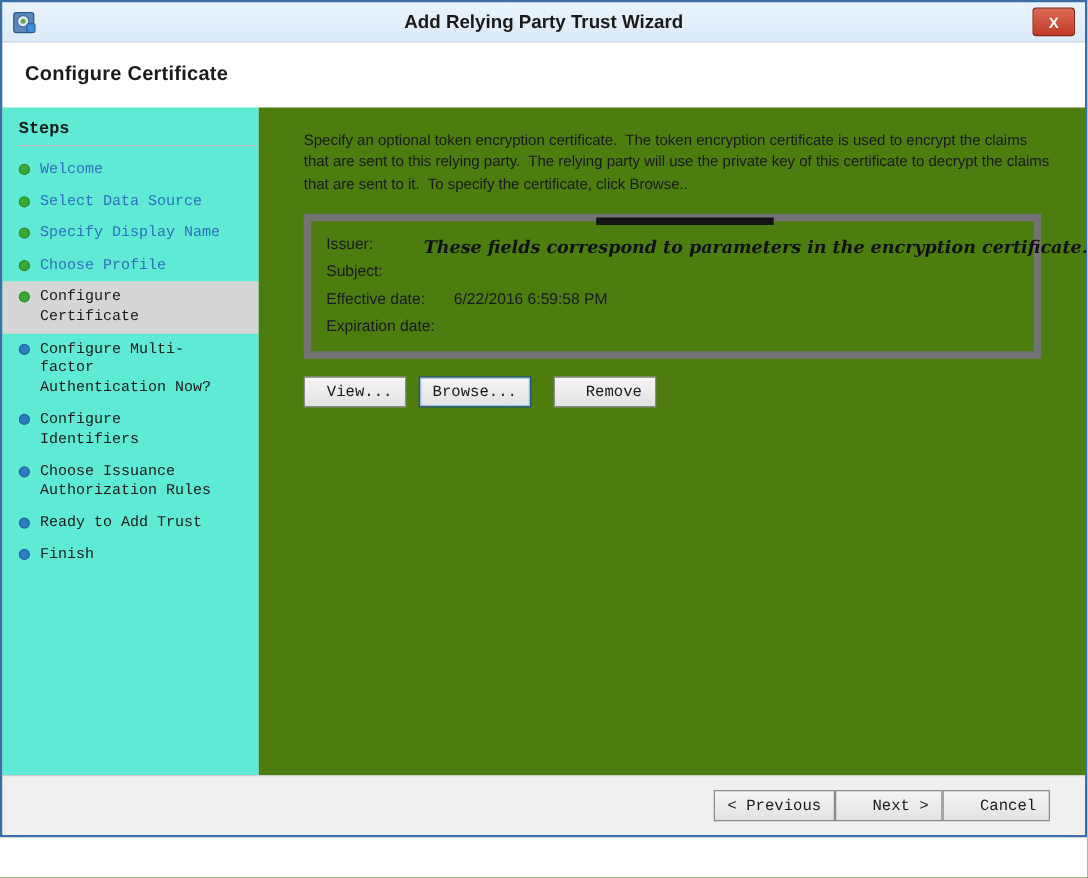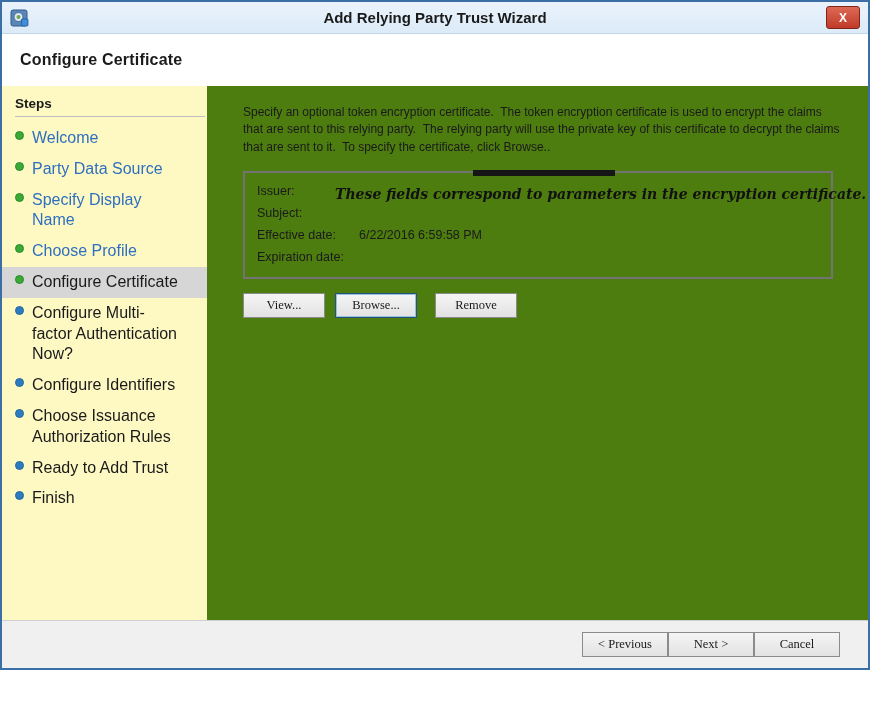--- a/index.html
+++ b/index.html
@@ -44,54 +44,54 @@
     display:flex; align-items:center; padding-left:18px;
   }
   .page-header h1 {
     margin:0; font-size:16px; font-weight:bold;
     color:#1b1b1b; letter-spacing:0.2px;
   }
 
   
   .content { flex:1; display:flex; min-height:0; }
 
-  .sidebar { width:205px; flex:none; background:#fef9c3; overflow:hidden; }
+  .sidebar { width:205px; flex:none; background:#5eead4; overflow:hidden;font-family:Liberation Mono, monospace; }
   .steps-heading {
     font-size:13.5px; font-weight:bold; color:#1a1a1a;
     padding:10px 0 3px 13px;
   }
   .steps-rule {
     border:none; border-top:1px solid #bfbfbf;
     margin:2px 2px 6px 13px;
   }
   .steps-list { display:flex; flex-direction:column; }
   .step { display:flex; align-items:flex-start; gap:8px; padding:5px 6px 5px 13px; }
   .step.current { background:#d6d6d6; }
   .dot {
     width:9px; height:9px; border-radius:50%;
     margin-top:3px; flex:none;
   }
   .dot.done { background:#3aaa35; border:1px solid #2d8a2d; }
   .dot.todo { background:#2c7cbf; border:1px solid #2566a0; }
-  .step-label { font-size:16px; line-height:1.3; color:#1a1a1a; max-width:150px; }
+  .step-label { font-size:12px; line-height:1.3; color:#1a1a1a; max-width:150px; }
   .step.done { cursor:pointer; }
   .step.done .step-label { color:#2f6fc0; }
 
   .main { flex:1; background:#4d7c0f; padding:18px 24px 0 36px; min-width:0; }
   .desc {
     margin:0; font-size:12px; line-height:1.45; color:#1a1a1a;
     white-space:pre-wrap; max-width:601px;
   }
 
   
   .cert-box {
     position:relative;
     margin-top:15px;
     width:590px;
-    border:2px solid #737373;
+    border:6px solid #737373;
     padding:7px 12px 9px;
   }
   .cert-row { display:flex; font-size:12.5px; line-height:22px; }
   .cert-label { width:102px; flex:none; color:#1a1a1a; }
   .cert-value { color:#1a1a1a; white-space:nowrap; }
   .annotation {
     position:absolute; left:90px; top:13px;
     font-family:"DejaVu Serif", "Liberation Serif", serif;
     font-style:italic; font-weight:600; font-size:14px;
     color:#111111; white-space:nowrap;
@@ -100,21 +100,21 @@
     position:absolute; left:228px; top:-3px;
     width:142px; height:6px; background:#151515;
   }
 
   
   .btn {
     height:25px; min-width:82px;
     background:linear-gradient(#f5f5f5,#e2e2e2);
     border:1px solid #8b8b8b;
     font-size:12.5px; color:#1a1a1a;
-    font-family:Liberation Serif, serif; padding:0 10px; cursor:pointer;
+    font-family:Liberation Mono, monospace; padding:0 10px; cursor:pointer;text-align:right;
   }
   .btn.focused {
     border-color:#23537f;
     box-shadow: inset 0 0 0 1px #98bfdd;
   }
   .cert-buttons { margin-top:14px; display:flex; }
   .cert-buttons .btn + .btn { margin-left:10px; }
   .cert-buttons .btn.remove { margin-left:18px; }
 
   
@@ -157,21 +157,21 @@
       <div class="steps-heading">Steps</div>
       <hr class="steps-rule">
       <div class="steps-list">
 
         <div class="step done">
           <span class="dot done"></span>
           <span class="step-label">Welcome</span>
         </div>
         <div class="step done">
           <span class="dot done"></span>
-          <span class="step-label">Party Data Source</span>
+          <span class="step-label">Select Data Source</span>
         </div>
         <div class="step done">
           <span class="dot done"></span>
           <span class="step-label">Specify Display Name</span>
         </div>
         <div class="step done">
           <span class="dot done"></span>
           <span class="step-label">Choose Profile</span>
         </div>
         <div class="step current">

